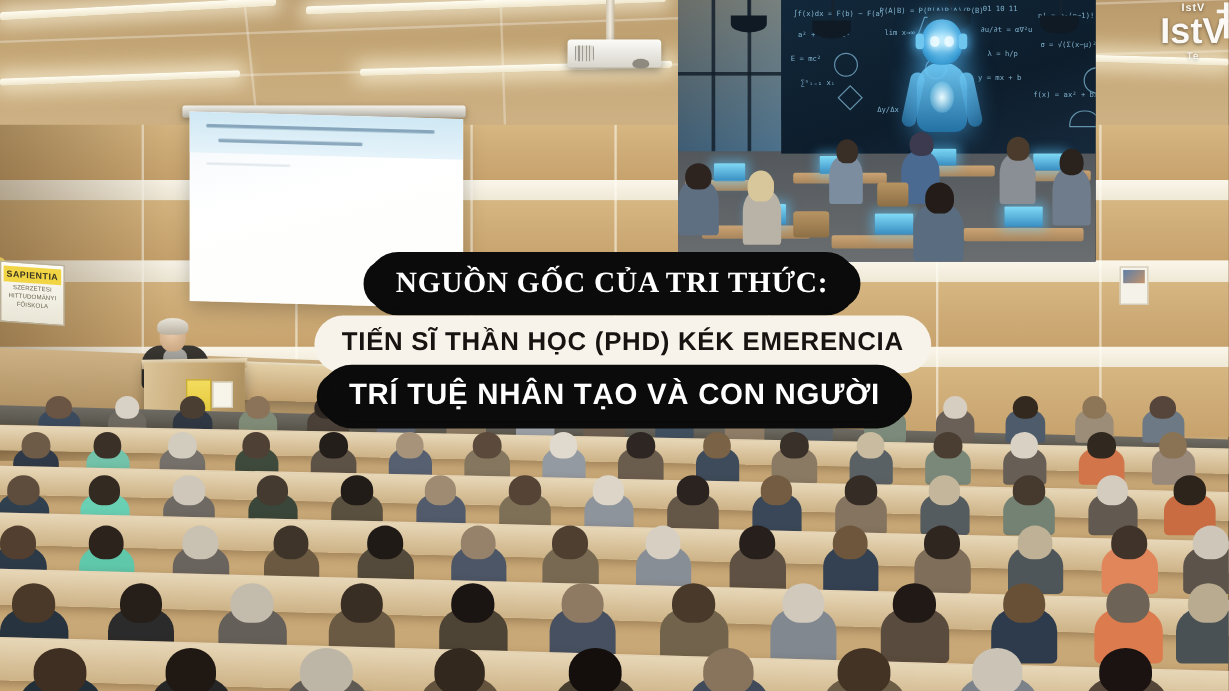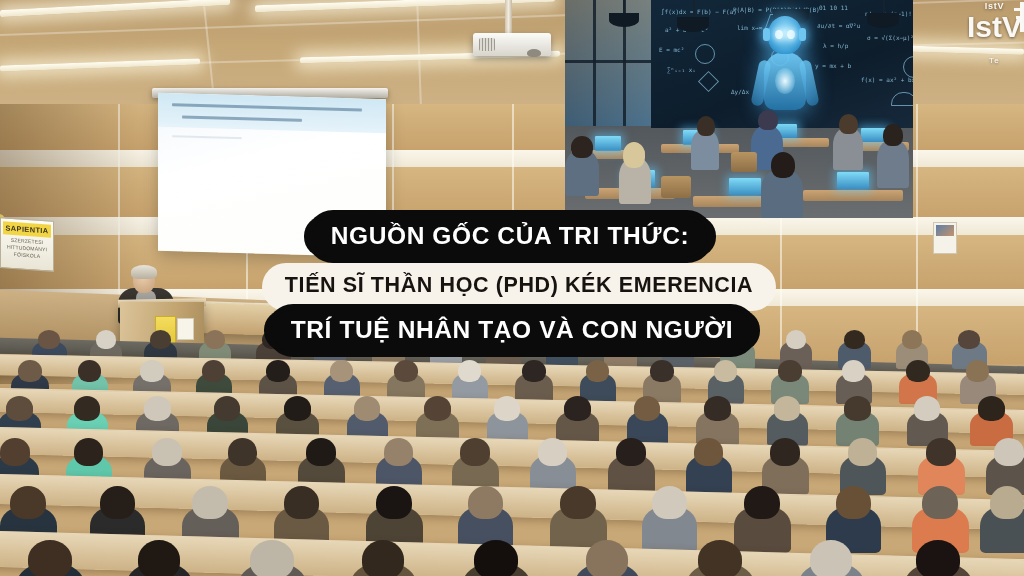--- a/index.html
+++ b/index.html
@@ -442,21 +442,21 @@
   }
   .t-light {
     color: #171310;
     background: #f7f3ea;
     padding: 6px 17px 8px;
     border-radius: 20px;
     font-size: 21.5px;
     box-shadow: 0 0 0 6px #f7f3ea;
   }
   .t-row { display: flex; justify-content: center; }
-  .t-row.r1 { margin-left: -4px; }
+  .t-row.r1 { margin-left: -4px; font-family: Liberation Serif, serif; }
   .t-row.r2 { margin-top: 4px; }
   .t-row.r3 { margin-top: 11px; margin-left: 14px; }
 
   
   .logo {
     position: absolute;
     right: 2px; top: 2px;
     z-index: 45;
     color: #ffffff;
     text-align: center;
@@ -473,21 +473,21 @@
   .logo-main {
     font-size: 30px;
     font-weight: 800;
     letter-spacing: 0px;
     margin-top: 1px;
   }
   .logo-bottom {
     font-size: 8px;
     font-weight: 400;
     letter-spacing: 1.2px;
-    margin-top: 15px;
+    margin-top: 1px;
   }
   .logo-cross {
     position: absolute;
     left: 44px; top: 0px;
     width: 22px; height: 30px;
   }
   .logo-cross .cv {
     position: absolute; left: 9px; top: 0; width: 4px; height: 30px; background: #fff;
   }
   .logo-cross .ch1 {

